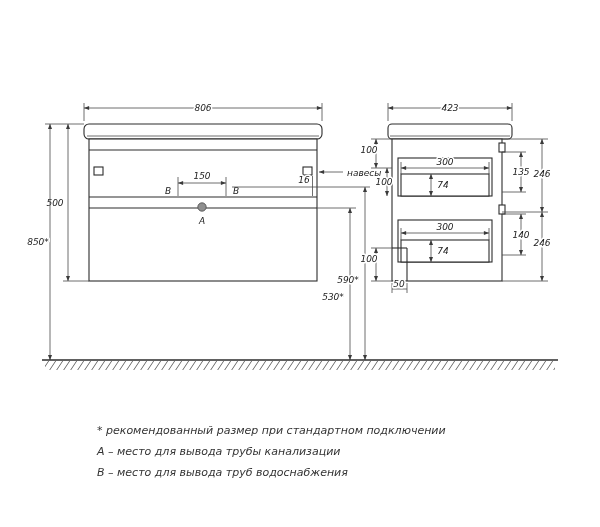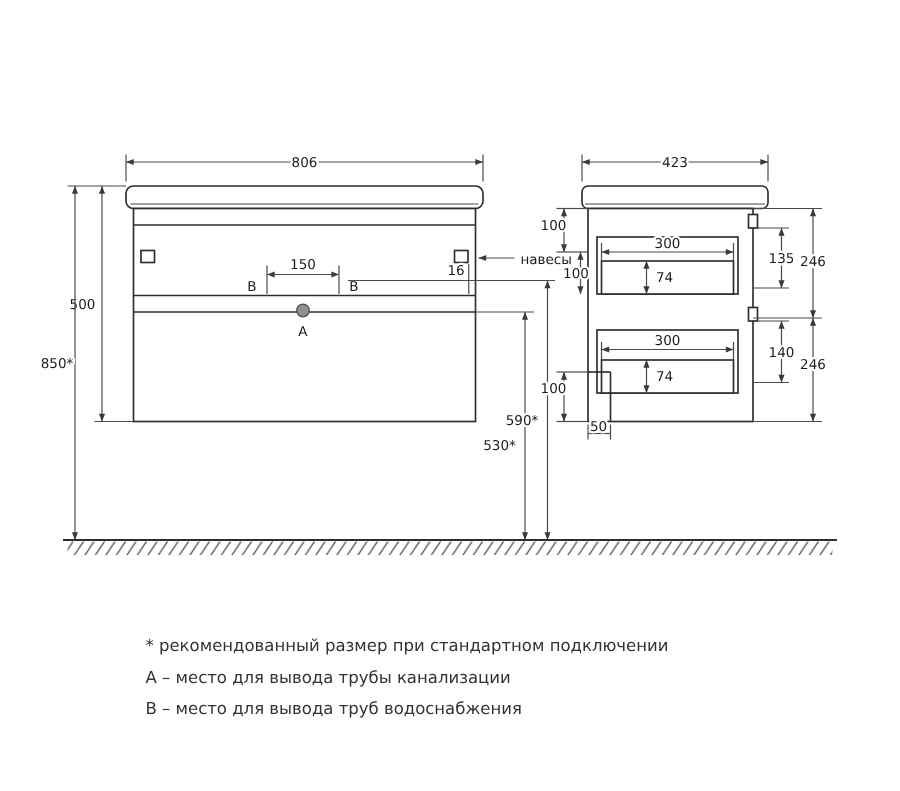--- a/index.html
+++ b/index.html
@@ -1,17 +1,17 @@
 <!DOCTYPE html>
 <html><head>
 <meta charset="utf-8">
 <style>
   html,body{margin:0;padding:0;background:#ffffff;}
   .stage{position:relative;width:600px;height:527px;background:#ffffff;overflow:hidden;
-         font-family:"DejaVu Sans", sans-serif;}
+         font-family:"DejaVu Sans", sans-serif;font-style:italic;}
   svg{display:block;}
   .obj{fill:none;stroke:#2d2d2d;stroke-width:1.1;}
   .objf{fill:#ffffff;stroke:#2d2d2d;stroke-width:1.1;}
   .dl{fill:none;stroke:#4a4a4a;stroke-width:0.8;}
   .dim{font-size:9px;fill:#1b1b1b;text-anchor:middle;
        paint-order:stroke;stroke:#ffffff;stroke-width:3px;stroke-linejoin:round;}
   .dim.start{text-anchor:start;}
   .note{font-size:11px;fill:#333333;text-anchor:start;}
 </style>
 </head>

